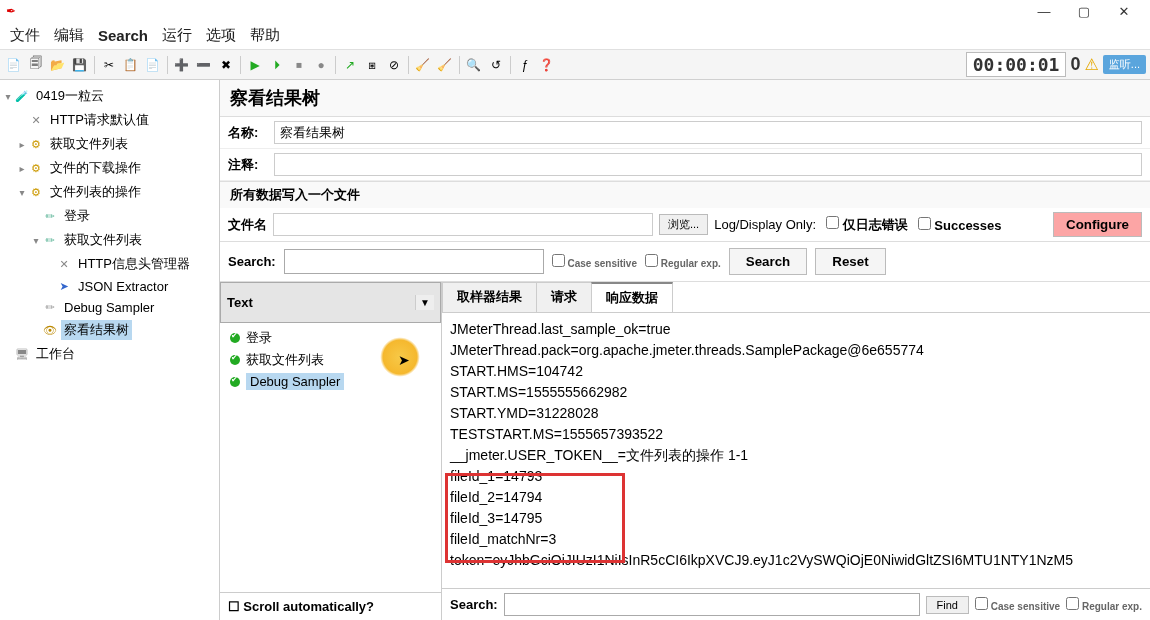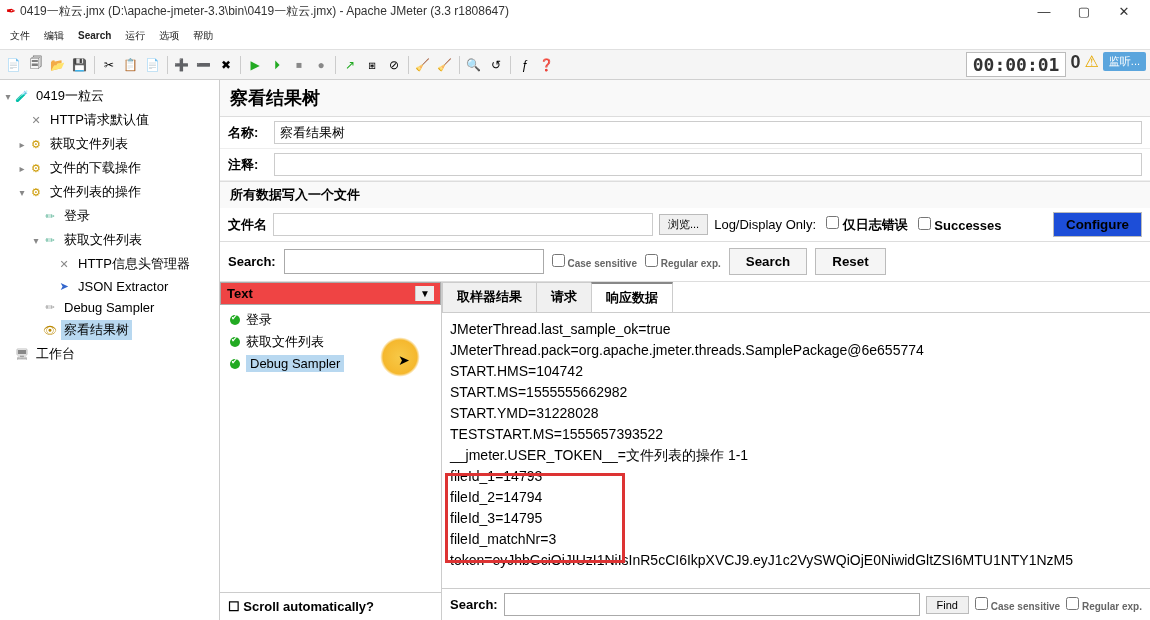--- a/index.html
+++ b/index.html
@@ -1,26 +1,26 @@
 <!DOCTYPE html>
 <html><head>
 <meta charset="utf-8">
 <style>
 * { box-sizing: border-box; margin: 0; padding: 0; }
 body { font-family: "Microsoft YaHei", Arial, sans-serif; font-size: 13px; background: #f0f0f0; overflow: hidden; width: 1150px; height: 620px; }
 .titlebar { height: 22px; background: #fff; display: flex; align-items: center; padding: 0 6px; font-size: 12px; color: #333; }
 .titlebar .feather { color: #d00; margin-right: 4px; }
 .titlebar .spacer { flex: 1; }
 .titlebar .winbtn { width: 40px; text-align: center; font-size: 13px; color: #333; cursor: pointer; }
-.menubar { height: 28px; background: #fff; display: flex; align-items: center; gap: 14px; padding: 0 10px; font-size: 10px; color: #222; border-bottom: 1px solid #e0e0e0; }
+.menubar { height: 28px; background: #fff; display: flex; align-items: center; gap: 14px; padding: 0 10px; font-size: 15px; color: #222; border-bottom: 1px solid #e0e0e0; }
 .menubar span { cursor: pointer; }
 .toolbar { height: 30px; background: #f5f5f5; border-bottom: 1px solid #d0d0d0; display: flex; align-items: center; padding: 0 4px; gap: 2px; }
 .toolbar .tb { width: 20px; height: 20px; display: flex; align-items: center; justify-content: center; font-size: 12px; cursor: pointer; border: 1px solid transparent; }
 .toolbar .sep { width: 1px; height: 18px; background: #ccc; margin: 0 2px; }
-.toolbar .timer-area { margin-left: auto; display: flex; align-items: flex-start; gap: 4px; }
+.toolbar .timer-area { margin-left: auto; display: flex; align-items: center; gap: 4px; }
 .toolbar .timer { font-family: monospace; font-size: 18px; font-weight: bold; color: #333; border: 1px solid #bbb; padding: 1px 6px; background: #fff; }
 .toolbar .counter { font-size: 18px; font-weight: bold; color: #333; }
 .toolbar .warn-icon { color: #e6a800; font-size: 16px; }
 .toolbar .badge { background: #5aa5dd; color: #fff; padding: 2px 6px; font-size: 11px; border-radius: 2px; }
 .main { display: flex; height: calc(620px - 80px); }
 .tree-panel { width: 220px; background: #fff; border-right: 1px solid #ccc; padding: 4px 2px; overflow: auto; }
 .tree-node { display: flex; align-items: center; padding: 2px 0; cursor: pointer; white-space: nowrap; }
 .tree-node .tog { width: 12px; text-align: center; color: #888; font-size: 10px; }
 .tree-node .ic { width: 16px; height: 14px; margin-right: 3px; display: inline-flex; align-items: center; justify-content: center; font-size: 11px; }
 .tree-node.selected .lbl { background: #b8d8f0; }
@@ -32,29 +32,29 @@
 .form-row { display: flex; align-items: center; padding: 4px 8px; gap: 6px; border-bottom: 1px solid #eee; }
 .form-row label { width: 40px; font-weight: bold; }
 .form-row input[type=text] { flex: 1; border: 1px solid #ccc; padding: 3px 5px; font-size: 13px; }
 .section-label { padding: 4px 10px; font-weight: bold; border-top: 1px solid #ddd; background: #f9f9f9;}
 .file-row { display: flex; align-items: center; padding: 4px 8px; gap: 6px; }
 .file-row label { font-weight: bold; }
 .file-row input[type=text] { width: 380px; border: 1px solid #ccc; padding: 3px 5px; }
 .file-row .browse { border: 1px solid #bbb; background: #f0f0f0; padding: 2px 8px; font-size: 11px; cursor: pointer; }
 .file-row .logonly { font-weight: normal; }
 .file-row .chk { margin-left: 4px; }
-.file-row .configure { border: 1px solid #bbb; background: #1d4ed8; padding: 4px 12px; font-weight: bold; cursor: pointer; margin-left: auto;}
+.file-row .configure { border: 1px solid #bbb; background: #fca5a5; padding: 4px 12px; font-weight: bold; cursor: pointer; margin-left: auto;}
 .search-row { display: flex; align-items: center; padding: 6px 8px; gap: 8px; border-top: 1px solid #ddd; border-bottom: 1px solid #ddd; }
 .search-row label { font-weight: bold; }
 .search-row .search-input { width: 260px; border: 1px solid #aaa; padding: 4px; }
 .search-row .small-chk { font-size: 10px; color: #666; }
 .search-row button { border: 1px solid #bbb; background: #f5f5f5; padding: 5px 16px; font-weight: bold; cursor: pointer; }
 .results-area { flex: 1; display: flex; overflow: hidden; }
 .results-tree { width: 222px; border-right: 1px solid #ccc; display: flex; flex-direction: column; position: relative;}
-.results-tree .dropdown { border: 1px solid #aaa; margin: 0; padding: 3px 6px; font-weight: bold; display: flex; justify-content: space-between; align-items: center; cursor: pointer; background: #ef4444;}
+.results-tree .dropdown { border: 1px solid #aaa; margin: 0; padding: 12px 6px; font-weight: bold; display: flex; justify-content: space-between; align-items: center; cursor: pointer; background: #e5e5e5;}
 .results-tree .dropdown .arrow { font-size: 10px; background: #eee; border-left: 1px solid #ccc; padding: 2px 4px;}
 .results-tree .list { flex: 1; overflow: auto; padding: 4px 0; }
 .results-tree .item { padding: 2px 10px; display: flex; align-items: center; gap: 6px; cursor: pointer; }
 .results-tree .item .dot { width: 10px; height: 10px; border-radius: 50%; background: #2a2; display: inline-block; position: relative;}
 .results-tree .item .dot::after { content:"✔"; color: #fff; font-size: 8px; position: absolute; top: -2px; left: 1px;}
 .results-tree .item.selected span.txt { background: #b8d8f0; padding: 1px 4px;}
 .results-tree .scroll-row { padding: 6px 8px; border-top: 1px solid #ccc; font-weight: bold; }
 .cursor-spot { position: absolute; width: 40px; height: 40px; border-radius: 50%; background: radial-gradient(circle, #f7c948 0%, #f5b82e 60%, rgba(245,184,46,0) 70%); left: 160px; top: 55px; pointer-events: none;}
 .cursor-arrow { position: absolute; left: 178px; top: 70px; font-size: 14px; pointer-events: none;}
 .results-detail { flex: 1; display: flex; flex-direction: column; overflow: hidden;}
@@ -67,21 +67,20 @@
 .bottom-search label { font-weight: bold; }
 .bottom-search input { flex: 1; border: 1px solid #aaa; padding: 3px; }
 .bottom-search button { border: 1px solid #bbb; background: #f0f0f0; padding: 2px 10px; font-size: 11px; cursor: pointer;}
 .bottom-search .small-chk { font-size: 10px; color: #666; }
 </style>
 </head>
 <body>
 
 <div class="titlebar">
   <span class="feather">✒</span>
-  <span>0419一粒云.jmx (D:\apache-jmeter-3.3\bin\0419一粒云.jmx) - Apache JMeter (3.3 r1808647)</span>
   <span class="spacer"></span>
   <span class="winbtn">—</span>
   <span class="winbtn">▢</span>
   <span class="winbtn">✕</span>
 </div>
 
 <div class="menubar">
   <span>文件</span>
   <span>编辑</span>
   <span style="font-weight:bold">Search</span>

